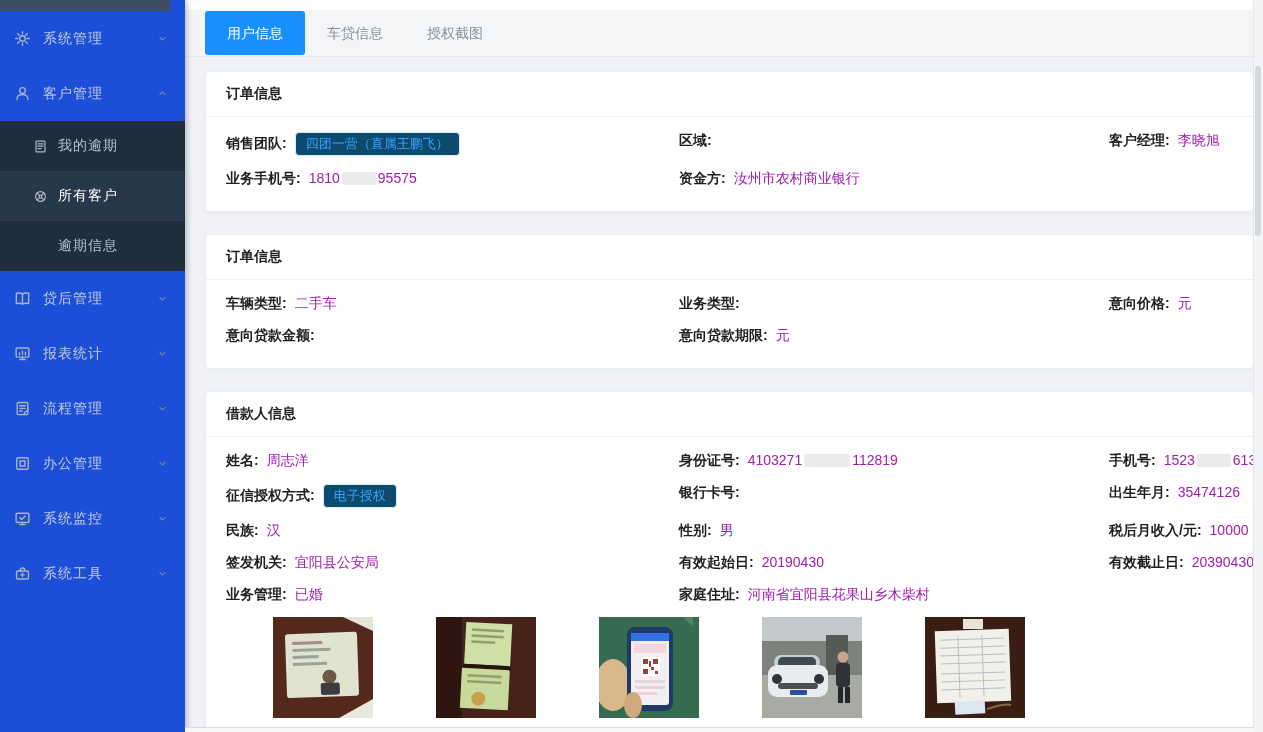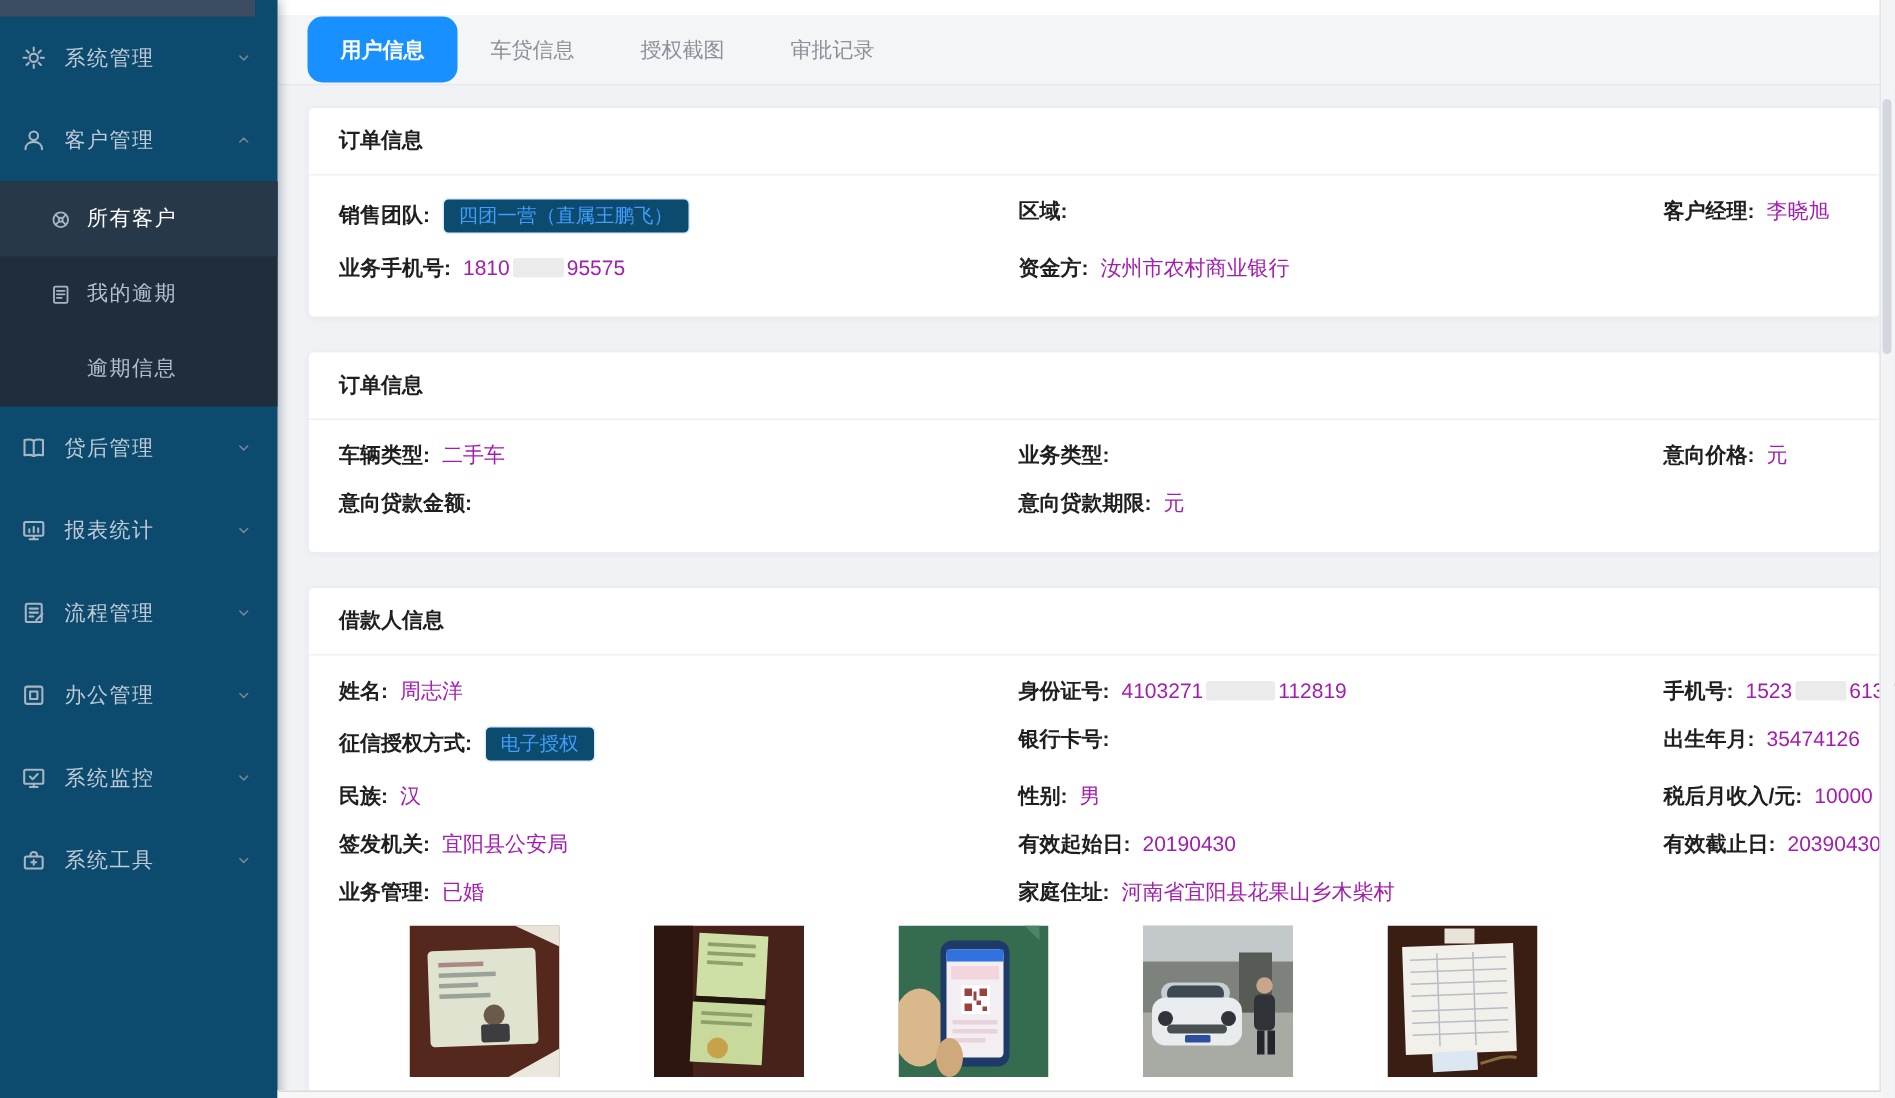--- a/index.html
+++ b/index.html
@@ -1,20 +1,20 @@
 <!DOCTYPE html>
 <html><head>
 <meta charset="utf-8">
 <style>
   html,body{margin:0;padding:0;width:1263px;height:732px;overflow:hidden;
     font-family:"Liberation Sans","DejaVu Sans",sans-serif;background:#f0f2f5;}
   .app{display:flex;width:1263px;height:732px;position:relative;}
 
   
-  .sidebar{width:185px;height:732px;background:#0c4a6e;flex-shrink:0;position:relative;z-index:3;
+  .sidebar{width:185px;height:732px;background:#1d4ed8;flex-shrink:0;position:relative;z-index:3;
     box-shadow:2px 0 6px rgba(0,21,41,.25);}
   .sidebar-top-strip{width:170px;height:11px;background:#3d4d61;}
   .menu-item{height:55px;display:flex;align-items:center;padding:0 16px 0 14px;color:#c0cbd8;
     font-size:14px;letter-spacing:1px;cursor:pointer;box-sizing:border-box;}
   .menu-item .mi-icon{width:17px;height:17px;margin-right:12px;color:#a9b5c3;flex-shrink:0;display:inline-flex;}
   .menu-item .mi-icon svg{width:17px;height:17px;}
   .menu-item .chev{margin-left:auto;color:#7a8797;display:inline-flex;}
   .menu-item .chev svg{width:13px;height:13px;}
   .submenu{background:#1f2d3d;}
   .submenu .menu-item{height:50px;padding-left:33px;color:#b4c0cd;}
@@ -23,21 +23,21 @@
   .submenu .mi-icon{width:15px;height:15px;margin-right:10px;}
   .submenu .mi-icon svg{width:15px;height:15px;}
 
   
   .content{flex:1;height:732px;position:relative;overflow:hidden;background:#f0f2f5;}
   .tabbar{background:#fff;padding-top:10px;}
   .tabs-row{display:flex;align-items:center;background:#f4f5f7;border-bottom:1px solid #e6e8ec;
     padding-left:20px;height:46px;}
   .tab{height:44px;line-height:44px;padding:0 22px;font-size:14px;color:#8a9099;cursor:pointer;
     border-radius:3px;white-space:nowrap;}
-  .tab.active{background:#1890ff;color:#fff;font-weight:bold;border-radius:10px;}
+  .tab.active{background:#1890ff;color:#fff;font-weight:normal;}
 
   .card{background:#fff;border:1px solid #ebeef5;border-radius:4px;margin:14px 9px 0 20px;
     box-shadow:0 1px 4px rgba(0,0,0,.04);}
   .card + .card{margin-top:22px;}
   .card-header{padding:13px 20px;font-size:14px;font-weight:bold;color:#1f1f1f;
     border-bottom:1px solid #f0f0f0;}
   .card-body{padding:8px 20px 16px 20px;}
   .frow{display:grid;grid-template-columns:453px 430px 1fr;}
   .field{padding:7px 0;font-size:14px;min-height:18px;white-space:nowrap;}
   .field .lbl{font-weight:bold;color:#1f1f1f;margin-right:8px;}
@@ -88,39 +88,39 @@
             </svg>
           </span>
           <span>客户管理</span>
           <span class="chev">
             <svg viewBox="0 0 16 16" fill="none" stroke="currentColor" stroke-width="1.3" stroke-linecap="round" stroke-linejoin="round">
               <path d="M4.8 9.4L8 6.2l3.2 3.2"></path>
             </svg>
           </span>
         </div>
         <div class="submenu">
+          <div class="menu-item">
+            <span class="mi-icon">
+              <svg viewBox="0 0 16 16" fill="none" stroke="currentColor" stroke-width="1.3" stroke-linecap="round" stroke-linejoin="round">
+                <rect x="3.2" y="2.2" width="9.6" height="11.6" rx="1"></rect>
+                <path d="M5.3 5.2h5.4M5.3 7.7h5.4M5.3 10.2h3.4"></path>
+              </svg>
+            </span>
+            <span>我的逾期</span>
+          </div>
           <div class="menu-item active">
             <span class="mi-icon">
               <svg viewBox="0 0 16 16" fill="none" stroke="currentColor" stroke-width="1.3" stroke-linecap="round" stroke-linejoin="round">
                 <circle cx="8" cy="8" r="5.2"></circle>
                 <circle cx="8" cy="8" r="1.4"></circle>
                 <path d="M4.3 4.3l2.3 2.3M11.7 4.3L9.4 6.6M4.3 11.7l2.3-2.3M11.7 11.7L9.4 9.4"></path>
               </svg>
             </span>
             <span>所有客户</span>
           </div>
-          <div class="menu-item">
-            <span class="mi-icon">
-              <svg viewBox="0 0 16 16" fill="none" stroke="currentColor" stroke-width="1.3" stroke-linecap="round" stroke-linejoin="round">
-                <rect x="3.2" y="2.2" width="9.6" height="11.6" rx="1"></rect>
-                <path d="M5.3 5.2h5.4M5.3 7.7h5.4M5.3 10.2h3.4"></path>
-              </svg>
-            </span>
-            <span>我的逾期</span>
-          </div>
           <div class="menu-item no-icon">
             <span>逾期信息</span>
           </div>
         </div>
         <div class="menu-item">
           <span class="mi-icon">
             <svg viewBox="0 0 16 16" fill="none" stroke="currentColor" stroke-width="1.3" stroke-linecap="round" stroke-linejoin="round">
               <path d="M8 3.6C6.6 2.8 4.4 2.7 2.2 3.1v9.6c2.2-.4 4.4-.3 5.8.5 1.4-.8 3.6-.9 5.8-.5V3.1c-2.2-.4-4.4-.3-5.8.5z"></path>
               <path d="M8 4.1v9.1"></path>
             </svg>
@@ -204,21 +204,20 @@
         </div>
       </nav>
   </aside>
 
   <main class="content">
     <div class="tabbar">
       <div class="tabs-row" id="tabs">
           <div class="tab active">用户信息</div>
           <div class="tab">车贷信息</div>
           <div class="tab">授权截图</div>
-          <div class="tab">审批记录</div>
         </div>
     </div>
     <div id="cards">
         <section class="card">
           <header class="card-header">订单信息</header>
           <div class="card-body">
             <div class="frow">
               <div class="field"><span class="lbl">销售团队:</span><span class="tag">四团一营（直属王鹏飞）</span></div>
               <div class="field"><span class="lbl">区域:</span><span class="val"></span></div>
               <div class="field"><span class="lbl">客户经理:</span><span class="val">李晓旭</span></div>

